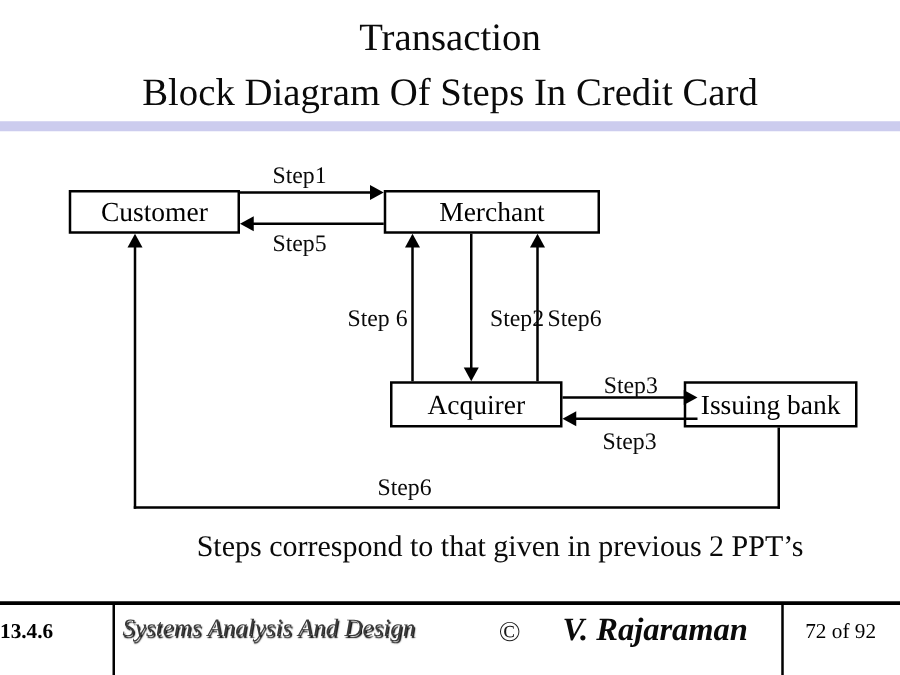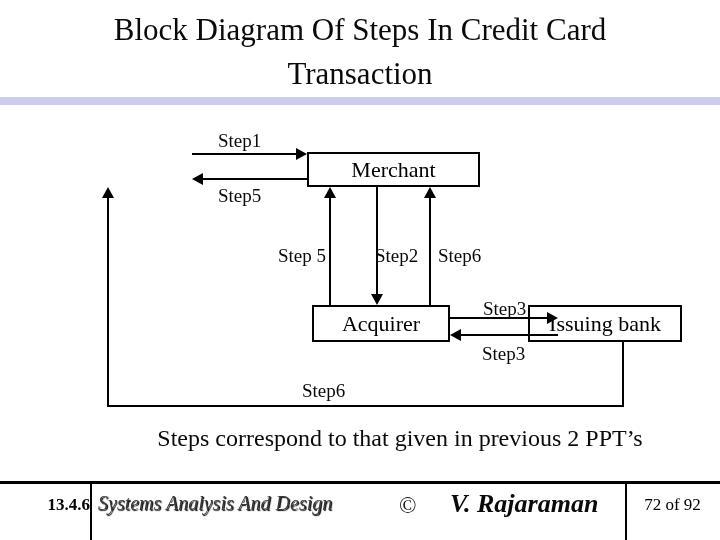--- a/index.html
+++ b/index.html
@@ -12,70 +12,73 @@
     font-size:31px;line-height:44px;color:#0a0a0a;}
   
   #accent-band{position:absolute;left:0;top:97px;width:720px;height:8px;background:#ccccee;}
   
   .box{position:absolute;border:2px solid #000;background:#fff;
     display:flex;align-items:center;justify-content:center;
     font-size:22px;box-sizing:border-box;}
   #box-customer{left:55px;top:152px;width:137px;height:35px;}
   #box-merchant{left:307px;top:152px;width:173px;height:35px;}
   #box-acquirer{left:312px;top:305px;width:138px;height:37px;}
-  #box-issuing{left:528px;top:305px;width:154px;height:37px;}
+  #box-issuing{left:547px;top:305px;width:139px;height:37px;}
   
   .line-h{position:absolute;height:2px;background:#000;}
   .line-v{position:absolute;width:2px;background:#000;}
   
   .arr{position:absolute;width:0;height:0;}
   .arr-r{border-left:11px solid #000;border-top:6px solid transparent;border-bottom:6px solid transparent;}
   .arr-l{border-right:11px solid #000;border-top:6px solid transparent;border-bottom:6px solid transparent;}
   .arr-u{border-bottom:11px solid #000;border-left:6px solid transparent;border-right:6px solid transparent;}
   .arr-d{border-top:11px solid #000;border-left:6px solid transparent;border-right:6px solid transparent;}
   
   .lbl{position:absolute;font-size:19px;line-height:20px;white-space:nowrap;color:#0a0a0a;}
   #lbl-step1{left:218px;top:131px;text-align:center;}
   #lbl-step5{left:218px;top:186px;}
   #lbl-step4{left:278px;top:246px;}
-  #lbl-step2{left:375px;top:246px;}
+  #lbl-step2{left:392px;top:246px;}
   #lbl-step6v{left:438px;top:246px;}
   #lbl-step3a{left:483px;top:299px;}
   #lbl-step3b{left:482px;top:344px;}
   #lbl-step6b{left:302px;top:381px;}
   
   #caption{position:absolute;left:80px;top:425px;width:640px;text-align:center;
     font-size:24px;color:#0a0a0a;}
   
   #footer-line{position:absolute;left:0;top:481px;width:720px;height:3px;background:#000;}
   .footer-div{position:absolute;top:484px;width:2px;height:56px;background:#000;}
   #footer-div1{left:90px;}
   #footer-div2{left:625px;}
-  #footer-num{position:absolute;left:0;top:495px;width:90px;text-align:right;
+  #footer-num{position:absolute;left:0;top:495px;width:90px;text-align:left;
     font-size:17px;font-weight:bold;}
   #footer-book{position:absolute;left:98px;top:492px;font-size:20px;font-style:italic;
     color:#3a3a3a;text-shadow:-1px -1px 0 #ffffff,1px 1px 1px #000000;white-space:nowrap;}
   #footer-copy{position:absolute;left:399px;top:493px;font-size:23px;color:#1a1a1a;}
   #footer-author{position:absolute;left:450px;top:489px;font-size:26px;font-weight:bold;
     font-style:italic;color:#0a0a0a;white-space:nowrap;}
   #footer-page{position:absolute;left:625px;top:495px;width:95px;text-align:center;
     font-size:17px;font-weight:normal;}
 </style>
 </head>
 <body>
 
 <div id="slide">
 
   <div id="title">
+    <div>Transaction</div>
     <div>Block Diagram Of Steps In Credit Card</div>
-    <div>Transaction</div>
   </div>
 
   <div id="accent-band"></div>
 
+  <div class="box" id="box-customer">
+    <span>Customer</span>
+  </div>
   <div class="box" id="box-merchant">
     <span>Merchant</span>
   </div>
   <div class="box" id="box-acquirer">
     <span>Acquirer</span>
   </div>
   <div class="box" id="box-issuing">
     <span>Issuing bank</span>
   </div>
 
@@ -100,21 +103,21 @@
   <div class="line-h" style="left:460px;top:334px;width:98px;"></div>
   <div class="arr arr-l" style="left:450px;top:329px;"></div>
 
   <div class="line-v" style="left:622px;top:342px;height:65px;"></div>
   <div class="line-h" style="left:107px;top:405px;width:517px;"></div>
   <div class="line-v" style="left:107px;top:196px;height:211px;"></div>
   <div class="arr arr-u" style="left:102px;top:187px;"></div>
 
   <div class="lbl" id="lbl-step1">Step1</div>
   <div class="lbl" id="lbl-step5">Step5</div>
-  <div class="lbl" id="lbl-step4">Step 5</div>
+  <div class="lbl" id="lbl-step4">Step 6</div>
   <div class="lbl" id="lbl-step2">Step2</div>
   <div class="lbl" id="lbl-step6v">Step6</div>
   <div class="lbl" id="lbl-step3a">Step3</div>
   <div class="lbl" id="lbl-step3b">Step3</div>
   <div class="lbl" id="lbl-step6b">Step6</div>
 
   <div id="caption">Steps correspond to that given in previous 2 PPT’s</div>
 
   <div id="footer-line"></div>
   <div class="footer-div" id="footer-div1"></div>

